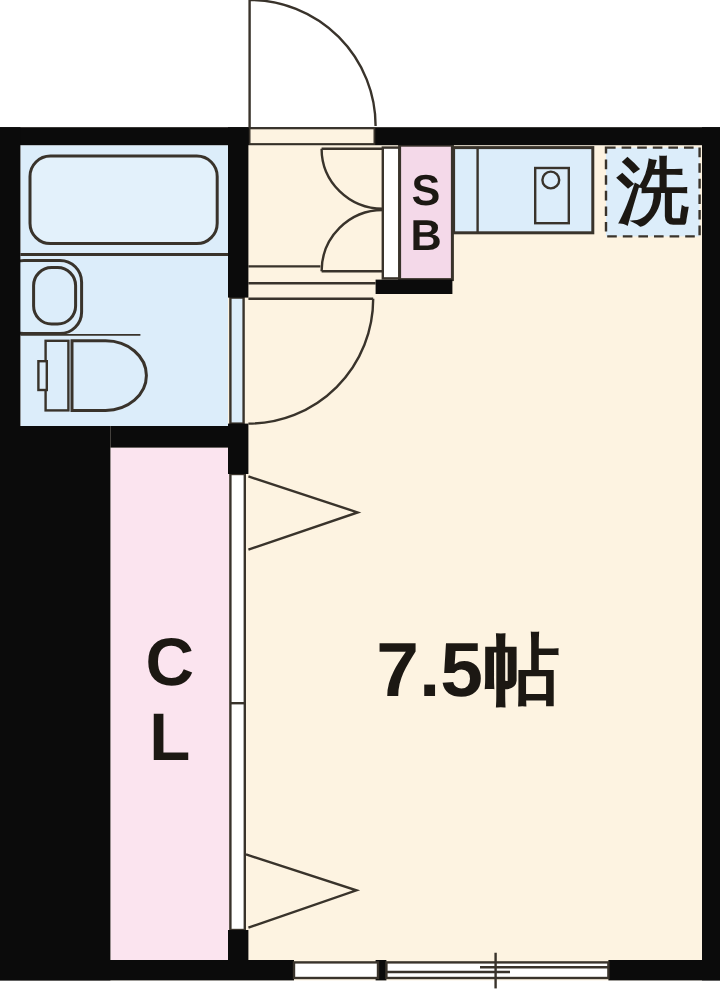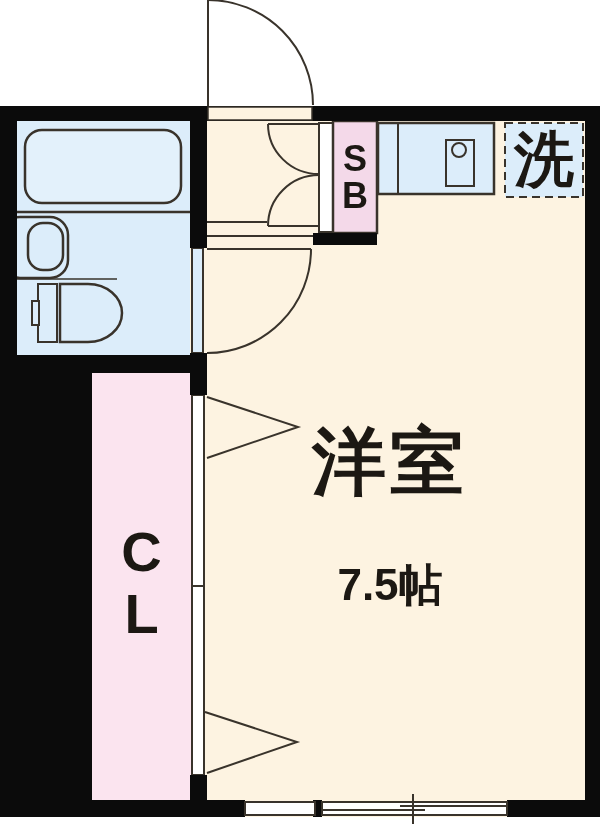--- a/index.html
+++ b/index.html
@@ -3,21 +3,21 @@
 <meta charset="utf-8">
 <style>
   html,body{margin:0;padding:0;background:#ffffff;}
   #stage{position:relative;width:600px;height:824px;background:#ffffff;overflow:hidden;
          font-family:"Liberation Sans","DejaVu Sans",sans-serif;}
   #plan-svg{position:absolute;left:0;top:0;}
   .lbl{position:absolute;color:#1c1813;font-weight:bold;text-align:center;
        display:flex;flex-direction:column;align-items:center;justify-content:center;
        user-select:none;white-space:nowrap;}
   #room-name{left:220px;top:418px;width:340px;height:90px;font-size:74px;letter-spacing:4px;}
-  #room-area{left:220px;top:545px;width:340px;height:80px;font-size:44px;}
+  #room-area{left:220px;top:518px;width:340px;height:80px;font-size:64px;}
   #closet-label{left:92px;top:518px;width:99px;height:130px;font-size:56px;line-height:62px;font-weight:600;}
   #shoebox-label{left:333px;top:121px;width:44px;height:112px;font-size:36px;line-height:37px;}
   #laundry-label{left:505px;top:123px;width:78px;height:74px;font-size:60px;}
 </style>
 </head>
 <body>
 
 <div id="stage">
 
   <svg id="plan-svg" width="600" height="824" viewBox="0 0 600 824">
@@ -81,21 +81,20 @@
     <rect x="507" y="800" width="93" height="17" fill="#0b0b0b"></rect>
     <rect x="313" y="800" width="9" height="17" fill="#0b0b0b"></rect>
 
     <rect x="245" y="802" width="70" height="13" fill="#ffffff" stroke="#39332b" stroke-width="2"></rect>
     <rect x="322" y="802" width="185" height="13" fill="#ffffff" stroke="#39332b" stroke-width="2"></rect>
     <line x1="322" y1="810" x2="425" y2="810" stroke="#39332b" stroke-width="2"></line>
     <line x1="400" y1="806" x2="507" y2="806" stroke="#39332b" stroke-width="2"></line>
     <line x1="413" y1="794" x2="413" y2="824" stroke="#39332b" stroke-width="2"></line>
   </svg>
 
-  <div id="room-name" class="lbl">洋室</div>
   <div id="room-area" class="lbl">7.5帖</div>
 
   <div id="closet-label" class="lbl">
     <div>C</div>
     <div>L</div>
   </div>
 
   <div id="shoebox-label" class="lbl">
     <div>S</div>
     <div>B</div>

